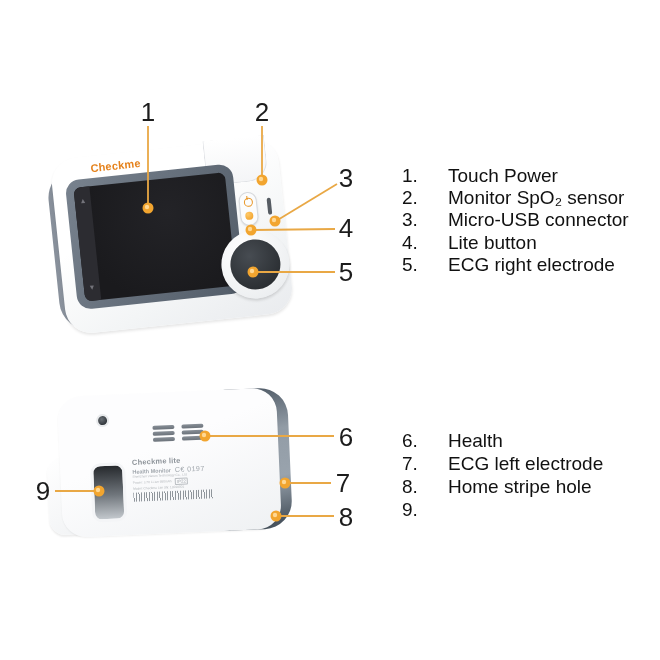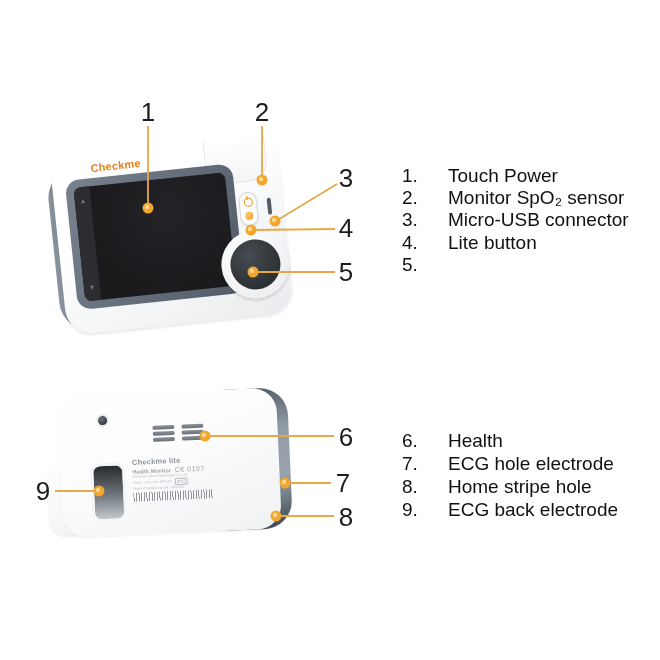--- a/index.html
+++ b/index.html
@@ -216,35 +216,35 @@
     <div class="row">
       <span class="ln">3.</span>
       <span class="lb">Micro-USB connector</span>
     </div>
     <div class="row">
       <span class="ln">4.</span>
       <span class="lb">Lite button</span>
     </div>
     <div class="row">
       <span class="ln">5.</span>
+      <span class="lb">ECG right electrode</span>
     </div>
   </div>
 
   <div class="legend" id="legend-back">
     <div class="row">
       <span class="ln">6.</span>
       <span class="lb">Health</span>
     </div>
     <div class="row">
       <span class="ln">7.</span>
-      <span class="lb">ECG hole electrode</span>
+      <span class="lb">ECG left electrode</span>
     </div>
     <div class="row">
       <span class="ln">8.</span>
       <span class="lb">Home stripe hole</span>
     </div>
     <div class="row">
       <span class="ln">9.</span>
-      <span class="lb">ECG back electrode</span>
     </div>
   </div>
 
 </div>
 
 </body></html>

